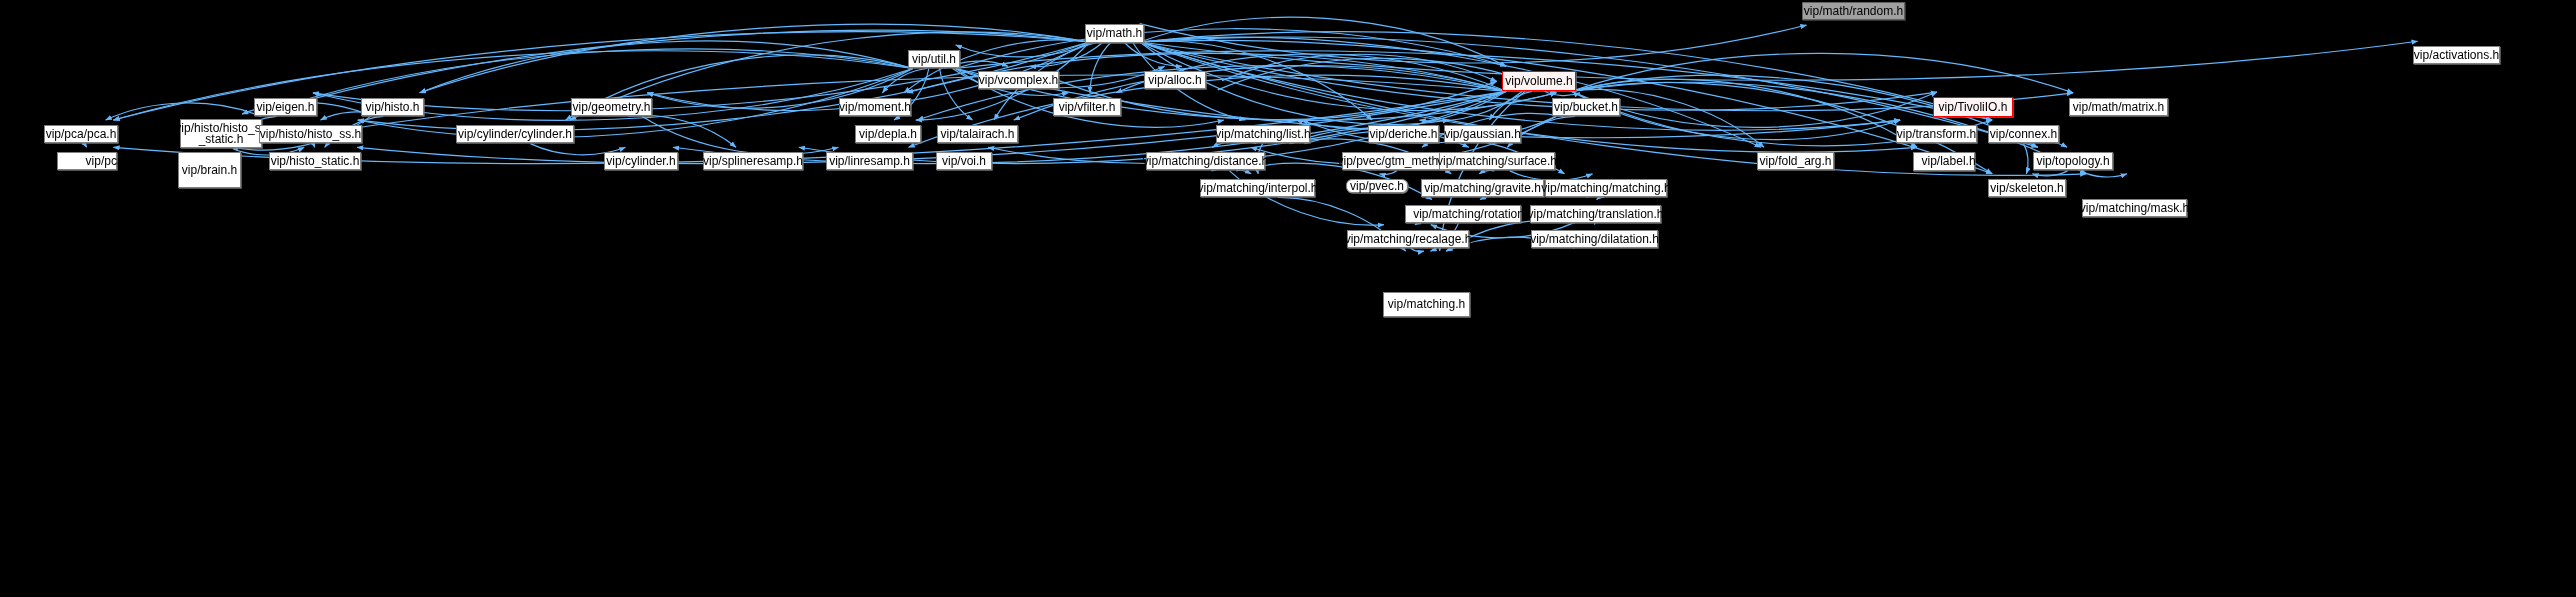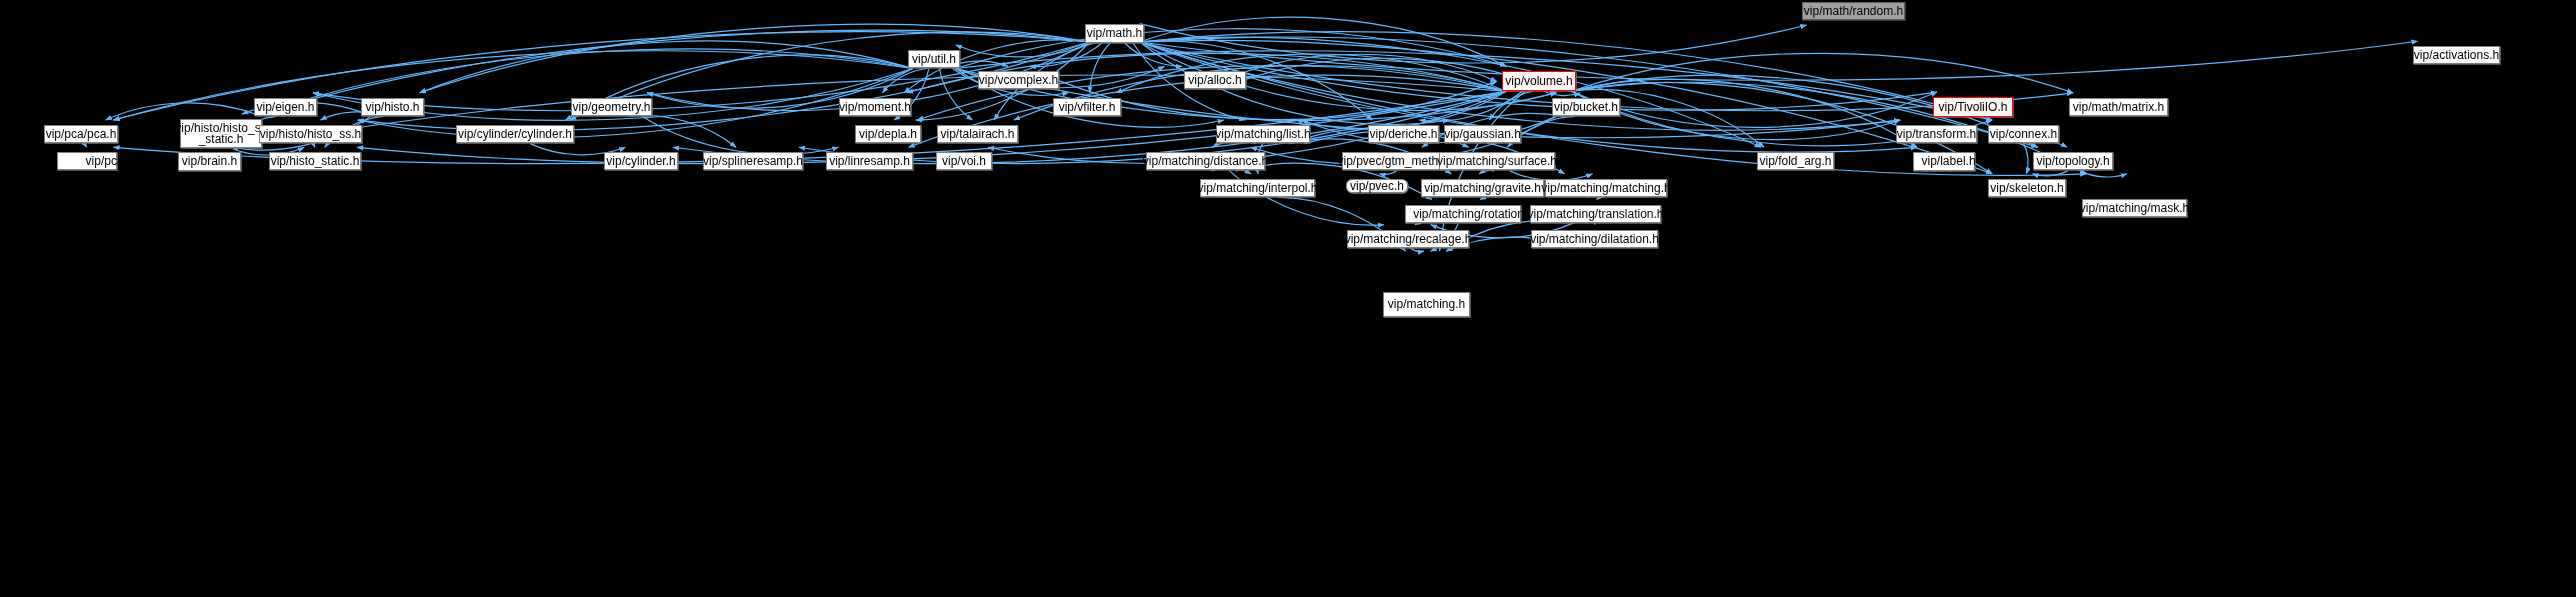--- a/index.html
+++ b/index.html
@@ -167,21 +167,21 @@
         <path d="M2046.0,124.0 C1525.7,76.9 836.1,107.3 322.0,200.0" marker-end="url(#ah)"></path>
         <path d="M2046.0,124.0 C1581.1,216.7 956.7,247.1 485.0,200.0" marker-end="url(#ah)"></path>
       </g>
   </svg>
   <div id="node-layer">
       <div class="node gray" style="left: 1802px; top: 1.5px; width: 103px; height: 18.4px;">vip/math/random.h</div>
       <div class="node" style="left: 1085px; top: 23.6px; width: 59px; height: 19px;">vip/math.h</div>
       <div class="node" style="left: 2413px; top: 46px; width: 87px; height: 18.4px;">vip/activations.h</div>
       <div class="node" style="left: 908px; top: 50px; width: 52px; height: 18.4px;">vip/util.h</div>
       <div class="node" style="left: 978px; top: 71px; width: 81px; height: 18.4px;">vip/vcomplex.h</div>
-      <div class="node" style="left: 1184px; top: 71px; width: 62px; height: 18.4px;">vip/alloc.h</div>
+      <div class="node" style="left: 1144px; top: 71px; width: 62px; height: 18.4px;">vip/alloc.h</div>
       <div class="node red" style="left: 1502px; top: 71px; width: 74px; height: 20px;">vip/volume.h</div>
       <div class="node" style="left: 254px; top: 98px; width: 63px; height: 18.4px;">vip/eigen.h</div>
       <div class="node" style="left: 361px; top: 98px; width: 63px; height: 18.4px;">vip/histo.h</div>
       <div class="node" style="left: 571px; top: 98px; width: 81px; height: 18.4px;">vip/geometry.h</div>
       <div class="node" style="left: 839px; top: 98px; width: 72px; height: 18.4px;">vip/moment.h</div>
       <div class="node" style="left: 1053px; top: 98px; width: 68px; height: 18.4px;">vip/vfilter.h</div>
       <div class="node" style="left: 1552px; top: 98px; width: 68px; height: 18.4px;">vip/bucket.h</div>
       <div class="node red" style="left: 1933px; top: 97px; width: 80px; height: 20px;">vip/TivoliIO.h</div>
       <div class="node" style="left: 2069px; top: 98px; width: 99px; height: 18.4px;">vip/math/matrix.h</div>
       <div class="node" style="left: 44px; top: 125px; width: 74px; height: 18.4px;">vip/pca/pca.h</div>
@@ -190,21 +190,21 @@
       <div class="node" style="left: 259px; top: 125px; width: 103px; height: 18.4px;">vip/histo/histo_ss.h</div>
       <div class="node" style="left: 456px; top: 125px; width: 118px; height: 18.4px;">vip/cylinder/cylinder.h</div>
       <div class="node" style="left: 855px; top: 125px; width: 66px; height: 18.4px;">vip/depla.h</div>
       <div class="node" style="left: 937px; top: 125px; width: 81px; height: 18.4px;">vip/talairach.h</div>
       <div class="node" style="left: 1216px; top: 125px; width: 94px; height: 18.4px;">vip/matching/list.h</div>
       <div class="node" style="left: 1368px; top: 125px; width: 71px; height: 18.4px;">vip/deriche.h</div>
       <div class="node" style="left: 1444px; top: 125px; width: 77px; height: 18.4px;">vip/gaussian.h</div>
       <div class="node" style="left: 1896px; top: 125px; width: 81px; height: 18.4px;">vip/transform.h</div>
       <div class="node" style="left: 1988px; top: 125px; width: 71px; height: 18.4px;">vip/connex.h</div>
       <div class="node" style="left: 57px; top: 152px; width: 60px; height: 18.4px; padding-left: 48px;">vip/pca.h</div>
-      <div class="node" style="left: 178px; top: 152px; width: 63px; height: 19px;">vip/brain.h</div>
+      <div class="node" style="left: 178px; top: 152px; width: 63px; height: 36px;">vip/brain.h</div>
       <div class="node" style="left: 269px; top: 152px; width: 92px; height: 18.4px;">vip/histo_static.h</div>
       <div class="node" style="left: 604px; top: 152px; width: 74px; height: 18.4px;">vip/cylinder.h</div>
       <div class="node" style="left: 703px; top: 152px; width: 100px; height: 18.4px;">vip/splineresamp.h</div>
       <div class="node" style="left: 826px; top: 152px; width: 87px; height: 18.4px;">vip/linresamp.h</div>
       <div class="node" style="left: 936px; top: 152px; width: 56px; height: 18.4px;">vip/voi.h</div>
       <div class="node" style="left: 1146px; top: 152px; width: 119px; height: 18.4px;">vip/matching/distance.h</div>
       <div class="node" style="left: 1342px; top: 152px; width: 115px; height: 18.4px;">vip/pvec/gtm_method.h</div>
       <div class="node" style="left: 1439px; top: 152px; width: 116px; height: 18.4px;">vip/matching/surface.h</div>
       <div class="node" style="left: 1757px; top: 152px; width: 77px; height: 18.4px;">vip/fold_arg.h</div>
       <div class="node" style="left: 1913px; top: 152px; width: 62px; height: 19px; padding-left: 12px;">vip/label.h</div>

